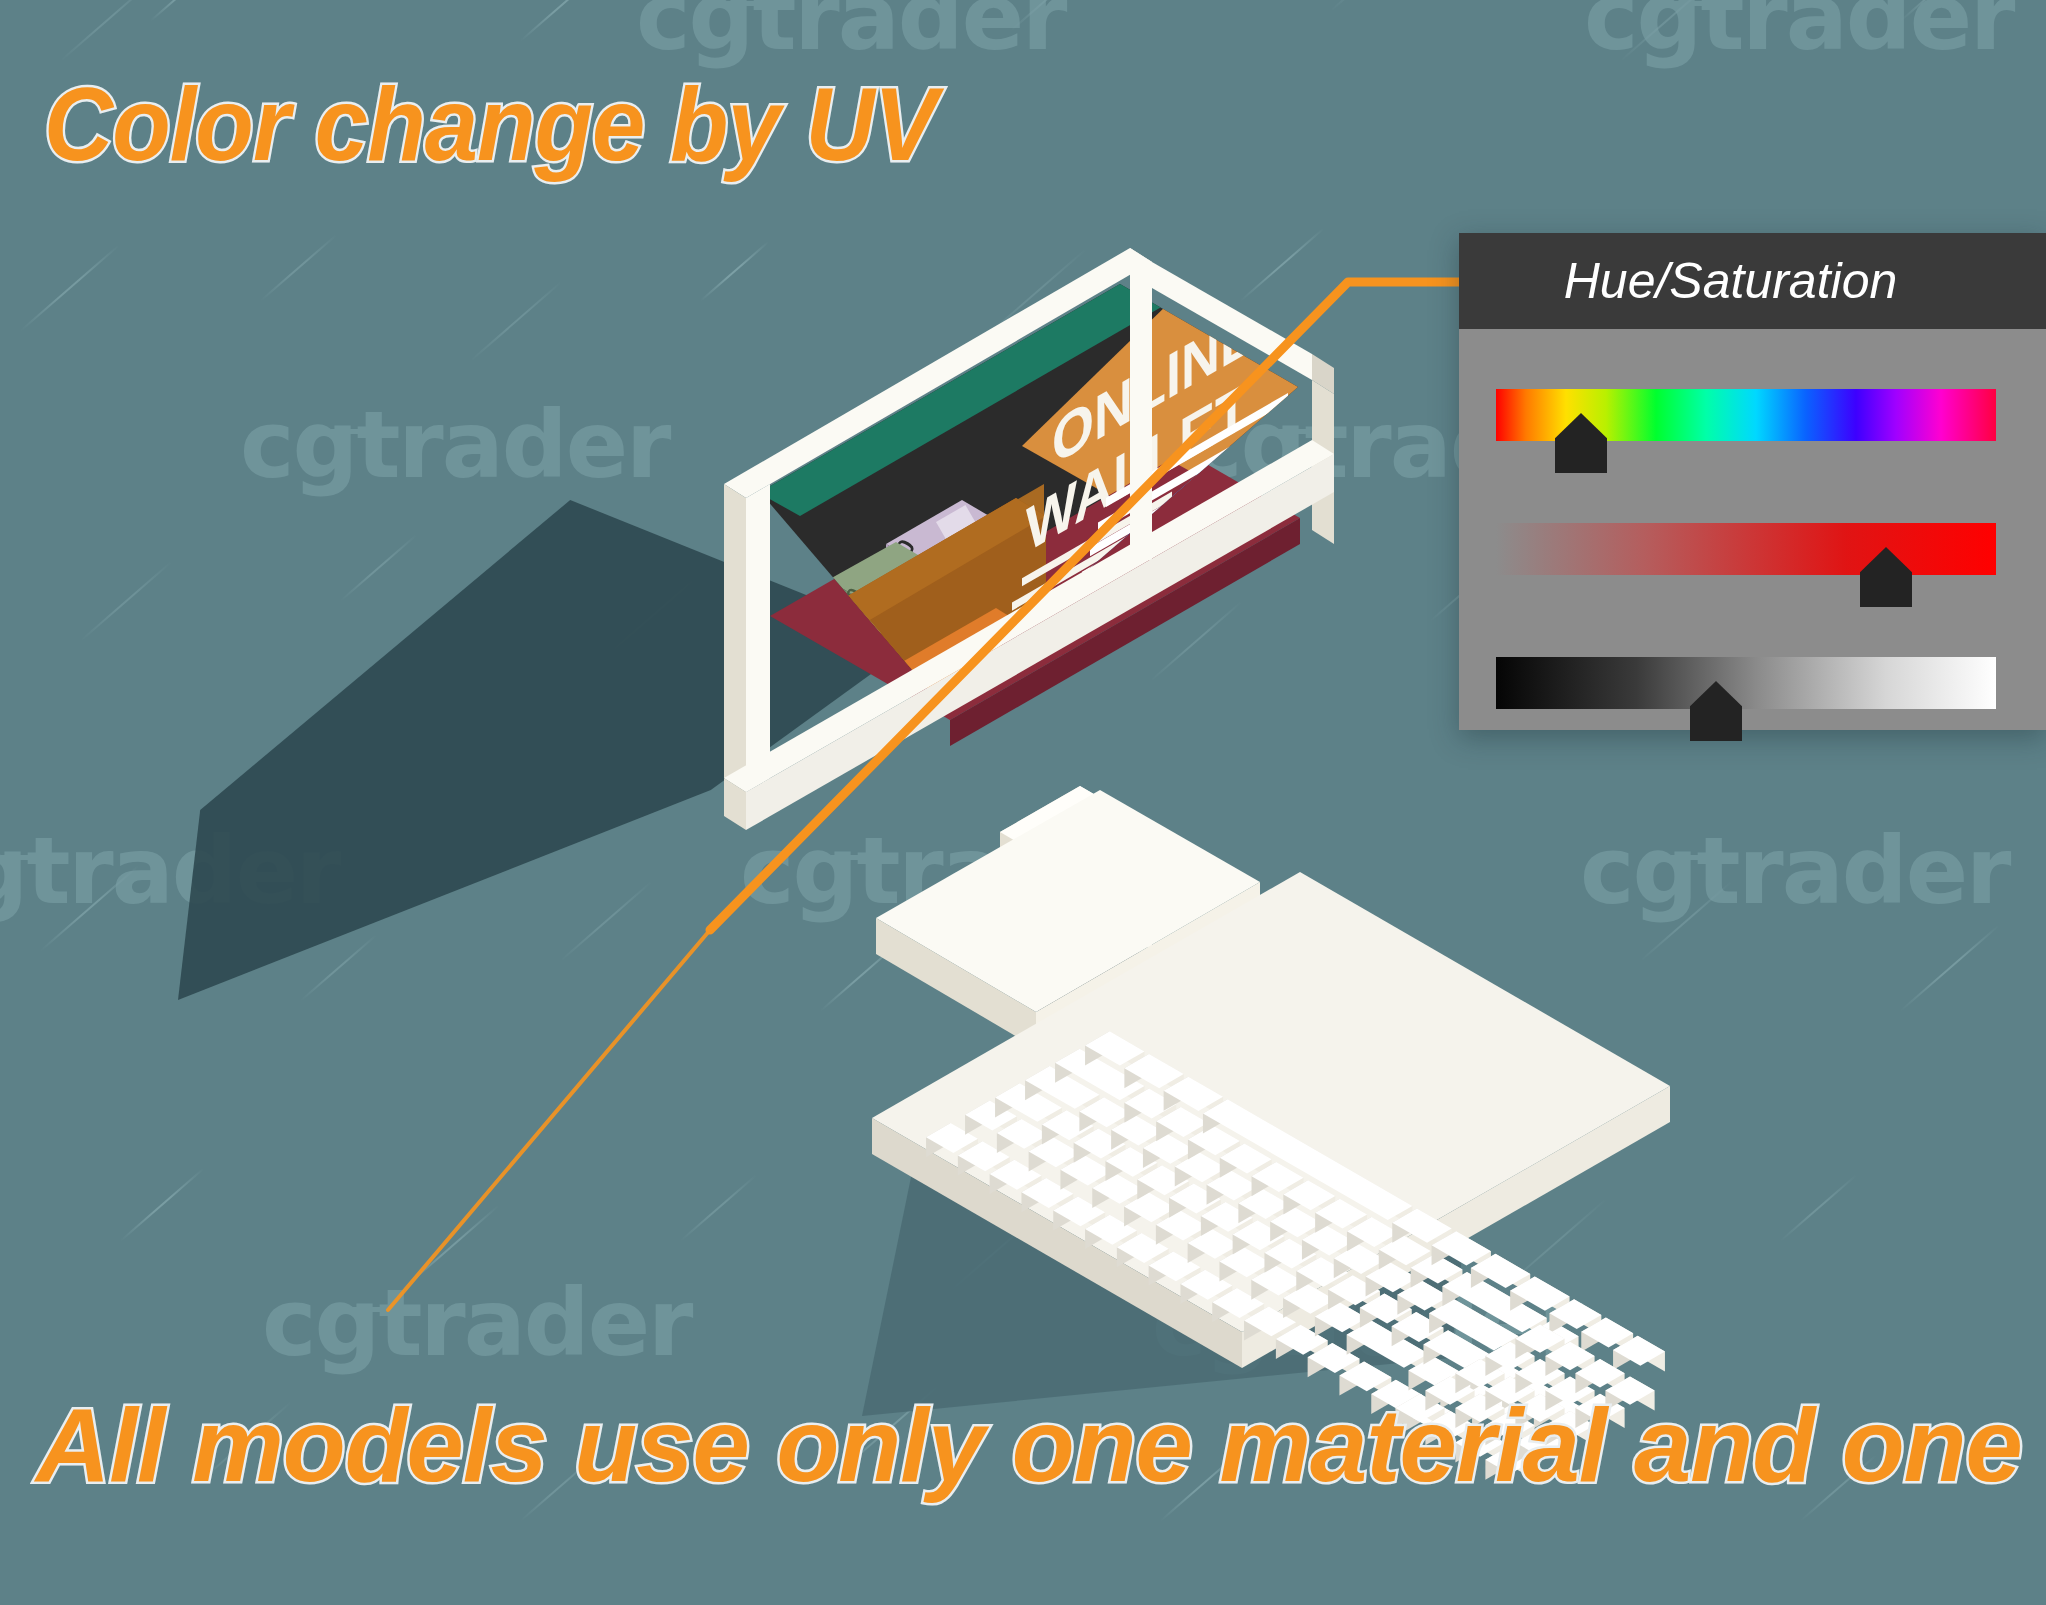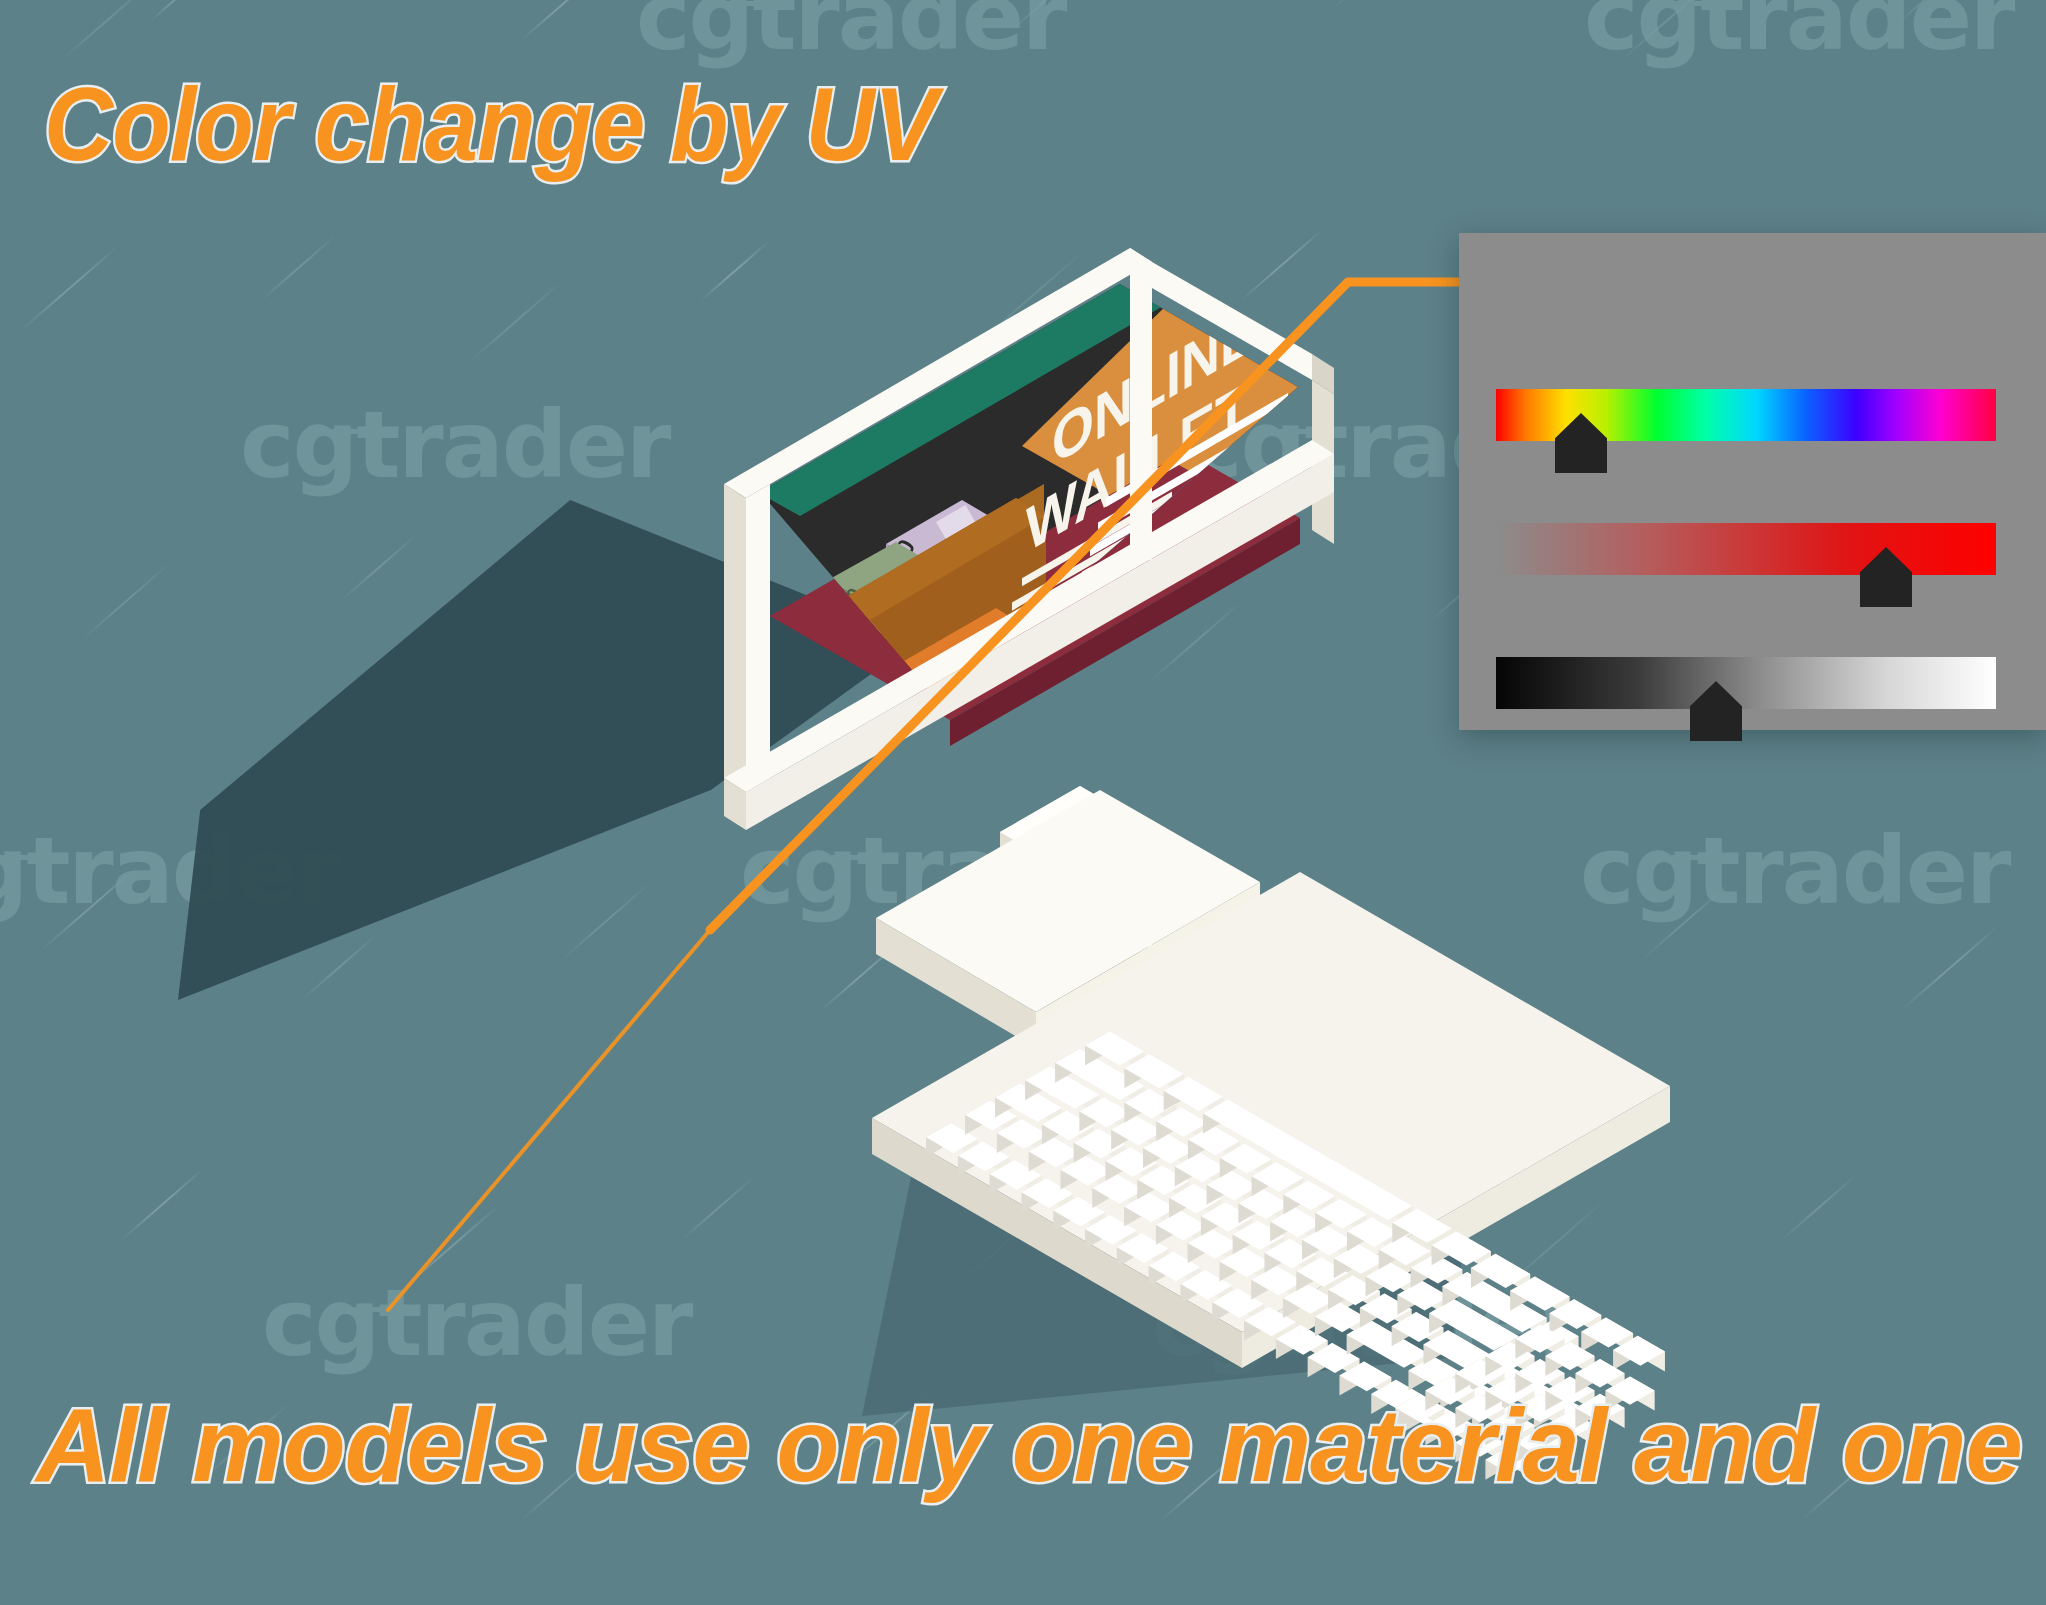--- a/index.html
+++ b/index.html
@@ -624,20 +624,23 @@
 
   <svg id="leader" viewBox="0 0 2046 1605">
 
     <polyline points="1490,282 1348,282 710,930" fill="none" stroke="#f7931e" stroke-width="9" stroke-linejoin="round" stroke-linecap="round"></polyline>
 
     <polyline points="710,930 388,1310" fill="none" stroke="#f7931e" stroke-width="4" stroke-linecap="round" opacity="0.9"></polyline>
     <circle cx="1490" cy="282" r="24" fill="#f7931e"></circle>
   </svg>
 
   <div id="hs-panel">
+    <div id="hs-header">
+      <span id="hs-title">Hue/Saturation</span>
+    </div>
 
     <div class="slider-row" id="row-hue">
       <div class="slider-track" id="track-hue"></div>
       <div class="slider-knob" id="knob-hue" style="left: 17%; background: rgb(35, 35, 35);"></div>
     </div>
 
     <div class="slider-row" id="row-sat">
       <div class="slider-track" id="track-sat"></div>
       <div class="slider-knob" id="knob-sat" style="left: 78%; background: rgb(35, 35, 35);"></div>
     </div>

